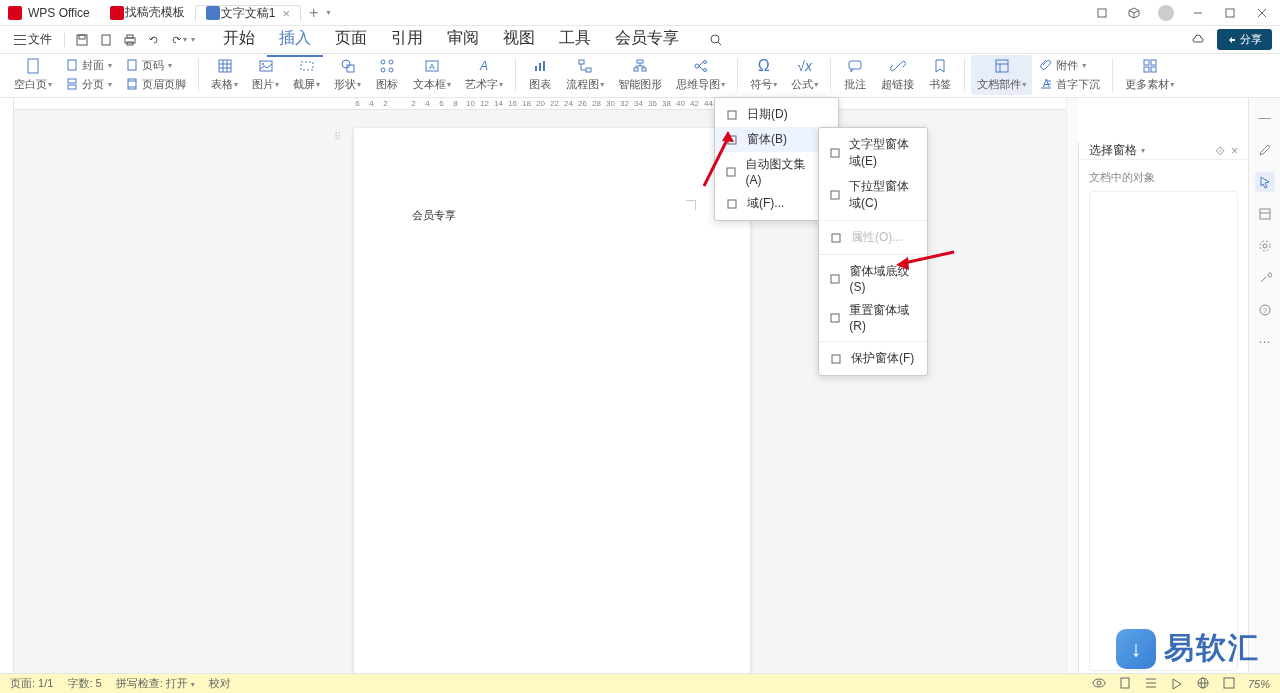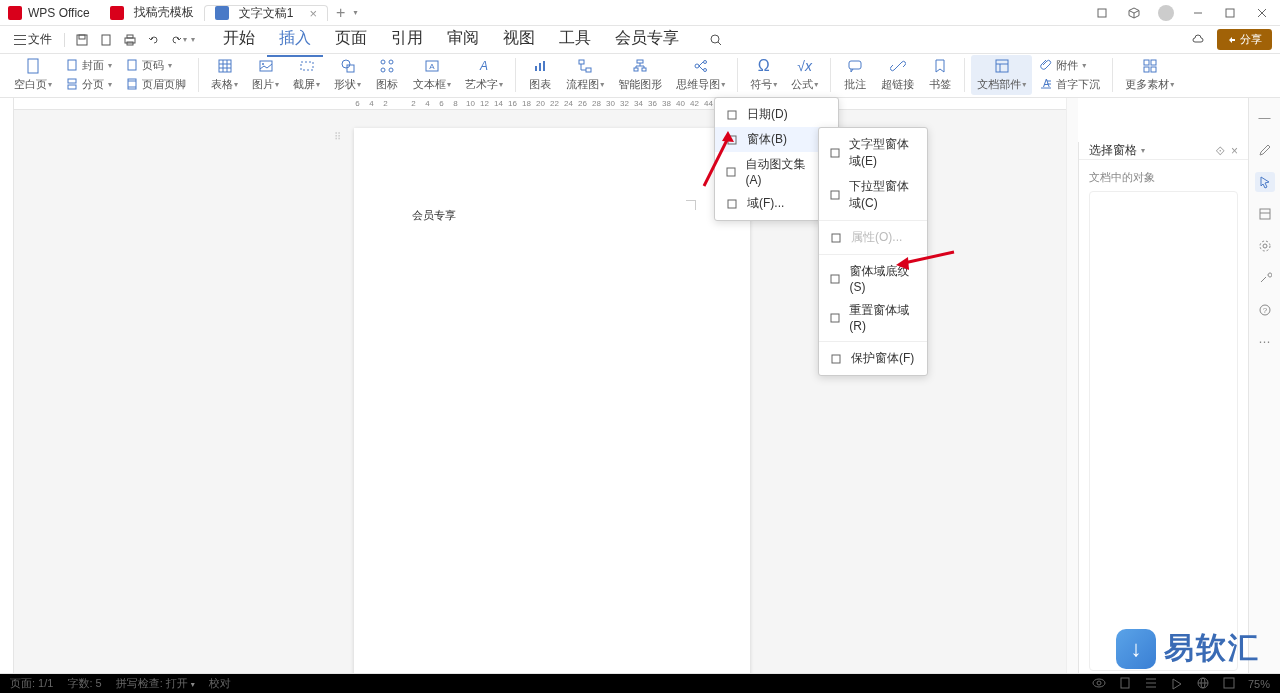--- a/index.html
+++ b/index.html
@@ -2,42 +2,42 @@
 <html><head>
 <meta charset="utf-8">
 <style>
 * { margin: 0; padding: 0; box-sizing: border-box; font-family: "Microsoft YaHei", "PingFang SC", sans-serif; }
 body { background: #fff; width: 1280px; height: 693px; overflow: hidden; position: relative; font-size: 12px; color: #333; }
 .titlebar { height: 26px; display: flex; align-items: center; background: #fff; border-bottom: 1px solid #e5e5e5; }
 .titlebar-left { display: flex; align-items: center; padding-left: 8px; gap: 6px; }
 .app-logo { width: 14px; height: 14px; background: #d9001b; border-radius: 2px; }
 .app-name { font-size: 12px; color: #333; }
 .tab-group { display: flex; align-items: center; margin-left: 10px; height: 26px; }
-.doc-tab { display: flex; align-items: center; padding: 0 10px; height: 16px; border-radius: 4px 4px 0 0; gap: 10px; background: #fff; cursor: pointer; }
+.doc-tab { display: flex; align-items: center; padding: 0 10px; height: 16px; border-radius: 4px 4px 0 0; gap: 1px; background: #fff; cursor: pointer; }
 .doc-tab.active { background: #fff; border: 1px solid #ddd; border-bottom: none; }
 .tab-icon { width: 14px; height: 14px; border-radius: 2px; }
 .tab-icon.red { background: #d9001b; }
 .tab-icon.blue { background: #4a7ac7; }
 .tab-close { color: #999; font-size: 13px; margin-left: 6px; }
 .tab-add { padding: 0 8px; color: #888; font-size: 16px; cursor: pointer; }
 .titlebar-right { margin-left: auto; display: flex; align-items: center; gap: 4px; padding-right: 4px; }
 .win-btn { width: 28px; height: 24px; display: flex; align-items: center; justify-content: center; color: #666; cursor: pointer; }
 .win-btn svg { width: 12px; height: 12px; }
 .menubar { height: 28px; display: flex; align-items: center; padding: 0 8px; border-bottom: 1px solid #e5e5e5; }
 .menu-left { display: flex; align-items: center; gap: 2px; }
 .menu-icon-btn { width: 22px; height: 22px; display: flex; align-items: center; justify-content: center; color: #555; cursor: pointer; }
 .menu-divider { width: 1px; height: 14px; background: #ddd; margin: 0 4px; }
 .file-menu { padding: 0 6px; display:flex; align-items:center; gap:2px; }
 .hamburger { width:12px; height:10px; display:flex; flex-direction:column; justify-content:space-between;}
 .hamburger span { height:1px; background:#555; }
 .menu-tabs { display: flex; margin-left: 16px; gap: 0; }
 .menu-tab { padding: 6px 12px; cursor: pointer; color: #333; font-size: 16px; }
 .menu-tab.active { color: #4a7ac7; border-bottom: 2px solid #4a7ac7; }
 .menubar-right { margin-left: auto; display: flex; align-items: center; gap: 8px; }
-.share-btn { background: #a16207; color: #fff; padding: 3px 10px; border-radius: 3px; font-size: 11px; display:flex; align-items:center; gap:3px;}
+.share-btn { background: #0c4a6e; color: #fff; padding: 3px 10px; border-radius: 3px; font-size: 11px; display:flex; align-items:center; gap:3px;}
 .ribbon { height: 44px; display: flex; align-items: center; padding: 0 8px 2px 8px; border-bottom: 1px solid #e5e5e5; gap: 2px; }
 .ribbon-btn { display: flex; flex-direction: column; align-items: center; justify-content: center; padding: 2px 6px; cursor: pointer; min-width: 36px; gap: 2px; height: 40px; border-radius: 3px; }
 .ribbon-btn.active { background: #e7eef9; }
 .ribbon-btn .ribbon-icon { height: 18px; display: flex; align-items: center; justify-content: center; color: #4a7ac7; }
 .ribbon-btn .ribbon-label { font-size: 11px; color: #555; white-space: nowrap; display:flex; align-items:center; gap:1px;}
 .ribbon-stack { display:flex; flex-direction:column; gap:1px; padding:2px 6px; }
 .ribbon-stack-item { display:flex; align-items:center; gap:4px; font-size:11px; color:#555; cursor:pointer; height:18px;}
 .ribbon-sep { width: 1px; height: 34px; background: #e5e5e5; margin: 0 4px; }
 .caret-down { font-size: 8px; color: #888; }
 .workspace { position: absolute; top: 98px; left: 0; right: 0; bottom: 20px; display: flex; }
@@ -66,22 +66,22 @@
 .arrow-head { fill: #d9001b; }
 .right-panel { width: 170px; background: #fff; border-left: 1px solid #e5e5e5; display: flex; flex-direction: column; margin-top: 44px; }
 .rpanel-header { height: 28px; display: flex; align-items: center; padding: 0 10px; border-bottom: 1px solid #eee; font-size: 12px; gap:4px;}
 .rpanel-header-right { margin-left:auto; display:flex; gap:6px; color:#999;}
 .rpanel-body { flex: 1; padding: 10px; font-size: 11px; color: #888; }
 .rpanel-box { border: 1px solid #eee; border-radius: 4px; height: 480px; padding: 6px; }
 .rpanel-footer { padding: 6px 10px; border-top: 1px solid #eee; display:flex; align-items:center; font-size:11px; color:#666; gap:4px;}
 .sidebar-icons { width: 32px; background: #fafafa; border-left: 1px solid #e5e5e5; display: flex; flex-direction: column; align-items: center; gap: 12px; padding-top: 10px; }
 .side-icon { width: 20px; height: 20px; display: flex; align-items: center; justify-content: center; color: #888; cursor: pointer; }
 .side-icon.active { background:#e7eef9; border-radius:3px; color:#4a7ac7;}
-.statusbar { position: absolute; bottom: 0; left: 0; right: 0; height: 20px; background: #000000; border-top: 1px solid #e5e5e5; display: flex; align-items: center; padding: 0 10px; font-size: 11px; color: #666; gap: 14px; }
-.statusbar-right { margin-left: auto; display: flex; align-items: center; gap: 12px; }
+.statusbar { position: absolute; bottom: 0; left: 0; right: 0; height: 20px; background: #fef9c3; border-top: 1px solid #e5e5e5; display: flex; align-items: center; padding: 0 10px; font-size: 11px; color: #666; gap: 14px; }
+.statusbar-right { margin-left: auto; display: flex; align-items: center; gap: 12px; font-style: italic; }
 .watermark { position: absolute; right: 20px; bottom: 24px; display: flex; align-items: center; gap: 8px; z-index: 300; color: #3a6bb5; font-weight: bold; }
 .watermark-logo { width: 40px; height: 40px; background: linear-gradient(135deg,#5aa3e8,#3a7fd4); border-radius: 10px; position:relative; }
 .watermark-logo:after { content:"↓"; color:#fff; position:absolute; left:50%; top:50%; transform:translate(-50%,-50%); font-size:22px; font-weight:bold;}
 .watermark-text { font-size: 30px; letter-spacing: 2px; }
 </style>
 </head>
 <body>
 
 <div class="titlebar">
   <div class="titlebar-left">

